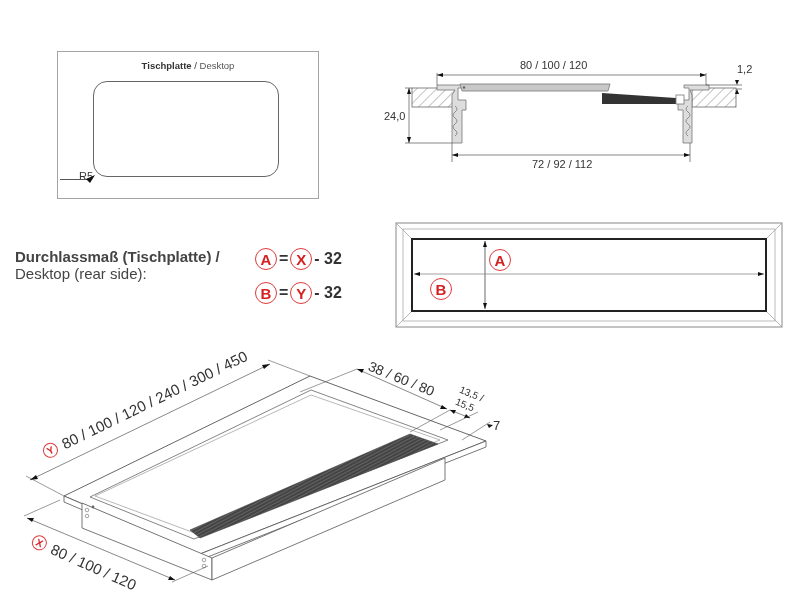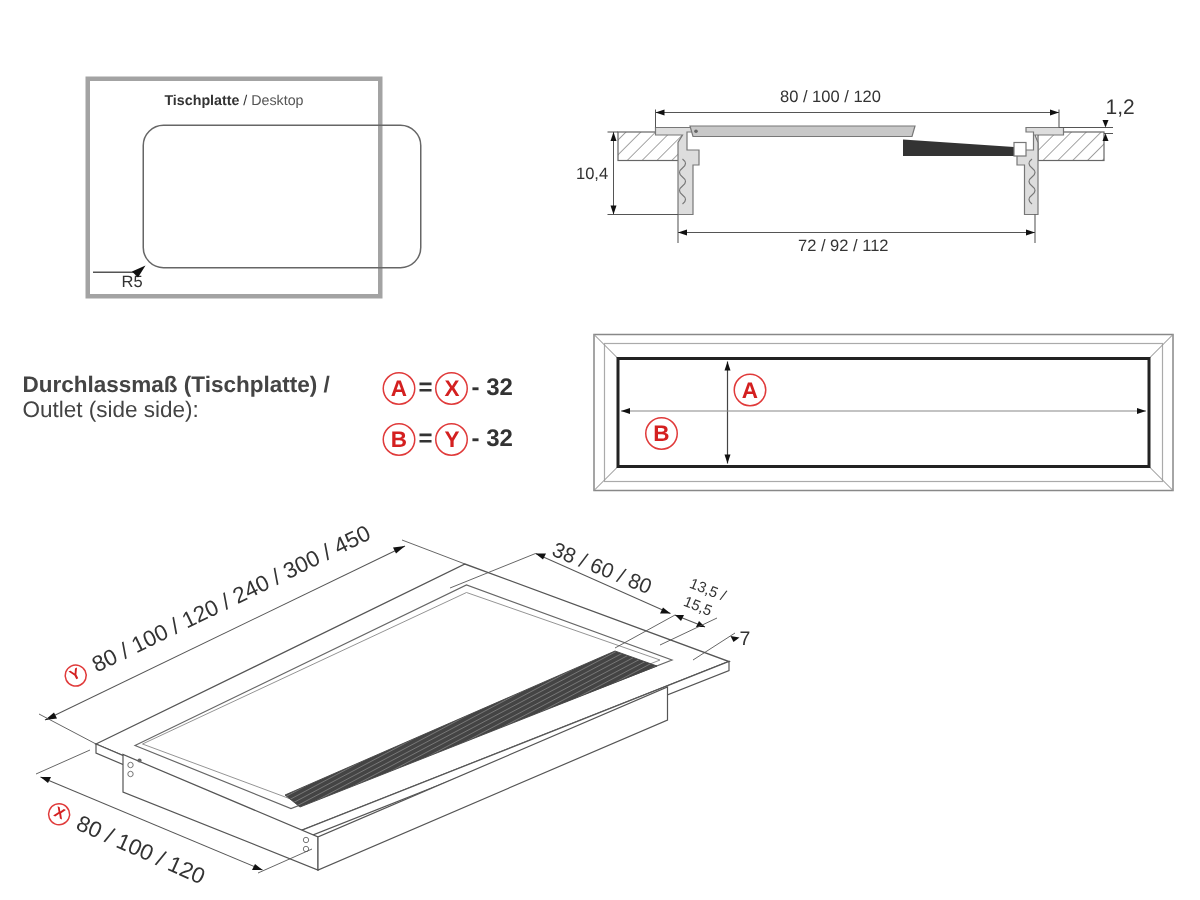--- a/index.html
+++ b/index.html
@@ -8,26 +8,26 @@
   .abs { position:absolute; }
   svg { position:absolute; left:0; top:0; }
   .legend { position:absolute; left:15px; top:248px; font-size:15px; line-height:17px; color:#444; }
   .eq { position:absolute; font-size:16px; font-weight:bold; color:#333; display:flex; align-items:center; gap:2px; }
   .circ { display:inline-flex; width:20px; height:20px; border:1.3px solid #e03a3a; border-radius:50%;
           color:#d42020; font-weight:bold; font-size:15px; align-items:center; justify-content:center; }
 </style>
 </head>
 <body>
 
-<div class="abs" style="left:57px;top:51px;width:198px;height:148px;border:3px solid #a3a3a3;box-sizing:border-box;">
+<div class="abs" style="left:57px;top:51px;width:262px;height:148px;border:1px solid #a3a3a3;box-sizing:border-box;">
   <div class="abs" style="left:0;right:0;top:8px;text-align:center;font-size:9.5px;color:#333;">
     <b>Tischplatte</b><span> / </span><span style="color:#555;">Desktop</span>
   </div>
   <div class="abs" style="left:35px;top:29px;width:186px;height:96px;border:1px solid #666;border-radius:14px;box-sizing:border-box;"></div>
-  <div class="abs" style="left:5px;top:128px;font-size:11px;color:#333;padding-left:16px;">R5</div>
+  <div class="abs" style="left:5px;top:118px;font-size:11px;color:#333;padding-left:16px;">R5</div>
   <div class="abs" style="left:2px;top:127px;width:30px;border-top:1px solid #555;"></div>
   <svg width="250" height="148" style="left:-1px;top:-1px;">
     <polygon points="38,124 29,128 33,132" fill="#111"></polygon>
   </svg>
 </div>
 
 <svg width="800" height="600">
   <defs>
     <pattern id="hatch" width="7" height="7" patternUnits="userSpaceOnUse" patternTransform="rotate(45)">
       <line x1="0" y1="0" x2="0" y2="7" stroke="#777" stroke-width="0.9"></line>
@@ -68,26 +68,26 @@
   <polygon points="409,88 407,94 411,94" fill="#111"></polygon>
   <polygon points="409,143 407,137 411,137" fill="#111"></polygon>
 
   <line x1="706" y1="85" x2="742" y2="85" stroke="#555" stroke-width="0.7"></line>
   <line x1="736" y1="89" x2="742" y2="89" stroke="#555" stroke-width="0.7"></line>
   <polygon points="737,85 735,80 739,80" fill="#111"></polygon>
   <polygon points="737,89 735,94 739,94" fill="#111"></polygon>
 </svg>
 <div class="abs" style="left:520px;top:59px;font-size:11px;color:#333;">80 / 100 / 120</div>
 <div class="abs" style="left:532px;top:158px;font-size:11px;color:#333;">72 / 92 / 112</div>
-<div class="abs" style="left:384px;top:110px;font-size:11px;color:#333;">10,4</div>
-<div class="abs" style="left:737px;top:63px;font-size:14px;color:#333;text-align:right;">1,2</div>
+<div class="abs" style="left:384px;top:110px;font-size:11px;color:#333;">24,0</div>
+<div class="abs" style="left:737px;top:63px;font-size:11px;color:#333;text-align:right;">1,2</div>
 
 <div class="legend">
   <div style="font-weight:bold;">Durchlassmaß (Tischplatte) /</div>
-  <div>Outlet (side side):</div>
+  <div>Desktop (rear side):</div>
 </div>
 <div class="eq" style="left:255px;top:248px;">
   <span class="circ">A</span>
   <span>=</span>
   <span class="circ">X</span>
   <span>- 32</span>
 </div>
 <div class="eq" style="left:255px;top:282px;">
   <span class="circ">B</span>
   <span>=</span>

